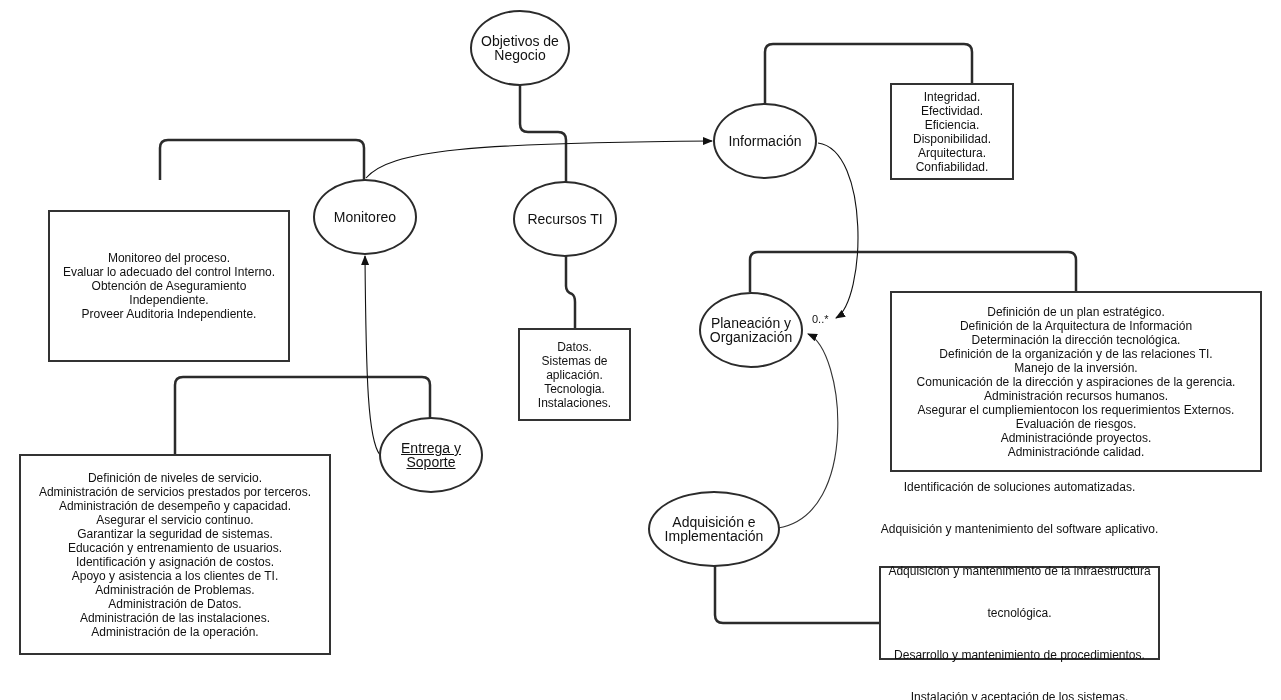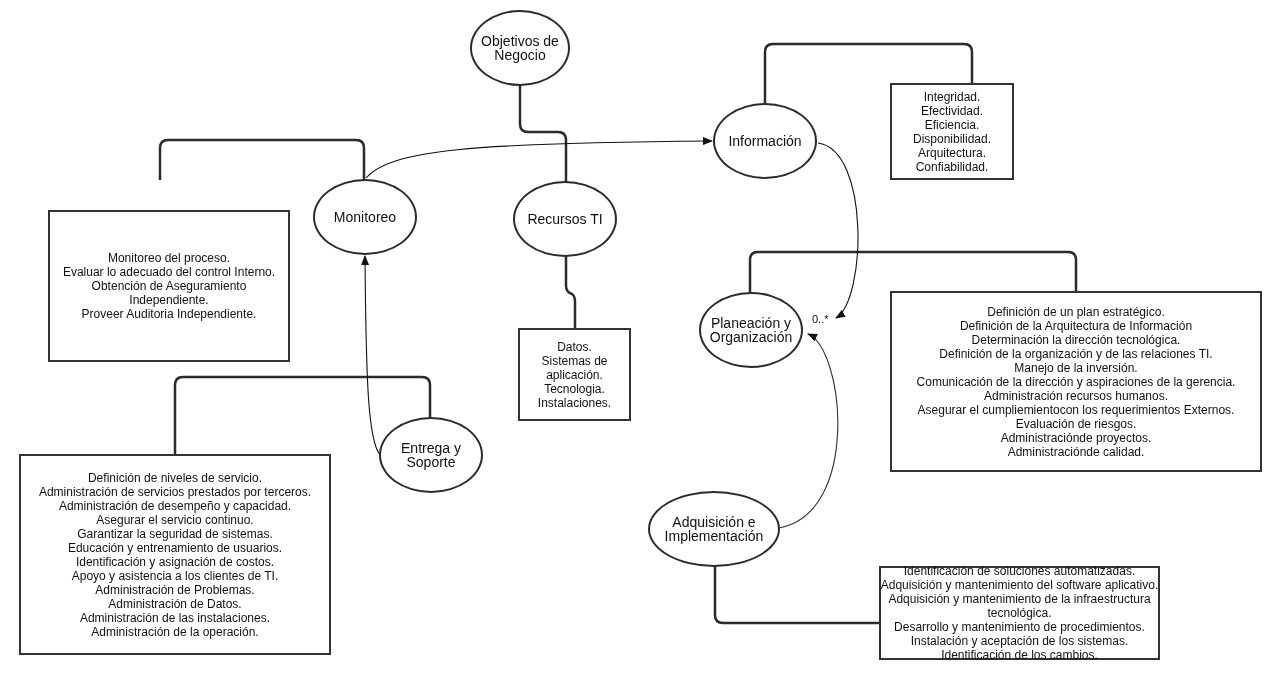--- a/index.html
+++ b/index.html
@@ -60,21 +60,21 @@
 </div>
 <div class="node ellipse" style="left:313px;top:179px;width:104px;height:76px;">
   <span>Monitoreo</span>
 </div>
 <div class="node ellipse" style="left:513px;top:181px;width:104px;height:76px;">
   <span>Recursos TI</span>
 </div>
 <div class="node ellipse" style="left:699px;top:292px;width:104px;height:76px;">
   <div><span>Planeación y</span><br><span>Organización</span></div>
 </div>
-<div class="node ellipse" style="left:379px;top:417px;width:104px;height:76px;">
+<div class="node ellipse" style="left:379px;top:417px;width:104px;height:76px;text-decoration:underline;">
   <div><span>Entrega y</span><br><span>Soporte</span></div>
 </div>
 <div class="node ellipse" style="left:648px;top:491px;width:132px;height:76px;">
   <div><span>Adquisición e</span><br><span>Implementación</span></div>
 </div>
 
 <div class="label" style="left:812px;top:313px;">0..*</div>
 
 <div class="box" style="left:890px;top:83px;width:124px;height:97px;">
   <span>Integridad.</span>
@@ -123,21 +123,21 @@
   <span>Garantizar la seguridad de sistemas.</span>
   <span>Educación y entrenamiento de usuarios.</span>
   <span>Identificación y asignación de costos.</span>
   <span>Apoyo y asistencia a los clientes de TI.</span>
   <span>Administración de Problemas.</span>
   <span>Administración de Datos.</span>
   <span>Administración de las instalaciones.</span>
   <span>Administración de la operación.</span>
 </div>
 
-<div class="box" style="left:879px;top:566px;width:281px;height:94px;">
+<div class="box" style="left:879px;top:566px;width:281px;height:94px;gap:28px;">
   <span>Identificación de soluciones automatizadas.</span>
   <span>Adquisición y mantenimiento del software aplicativo.</span>
   <span>Adquisición y mantenimiento de la infraestructura</span>
   <span>tecnológica.</span>
   <span>Desarrollo y mantenimiento de procedimientos.</span>
   <span>Instalación y aceptación de los sistemas.</span>
   <span>Identificación de los cambios.</span>
 </div>
 
 </body></html>

